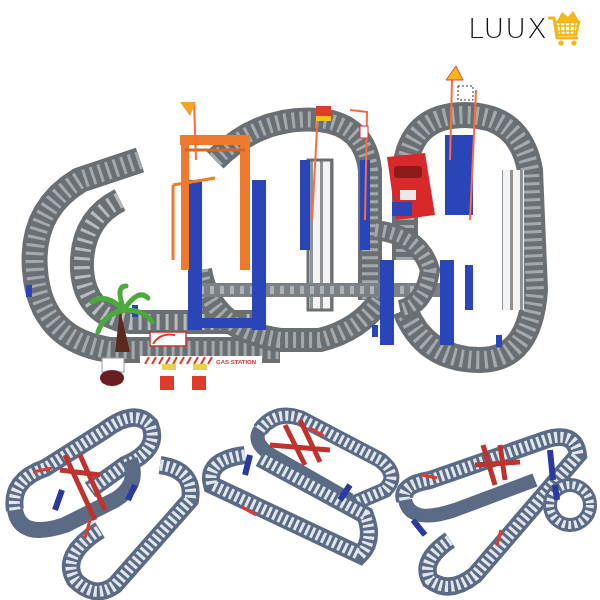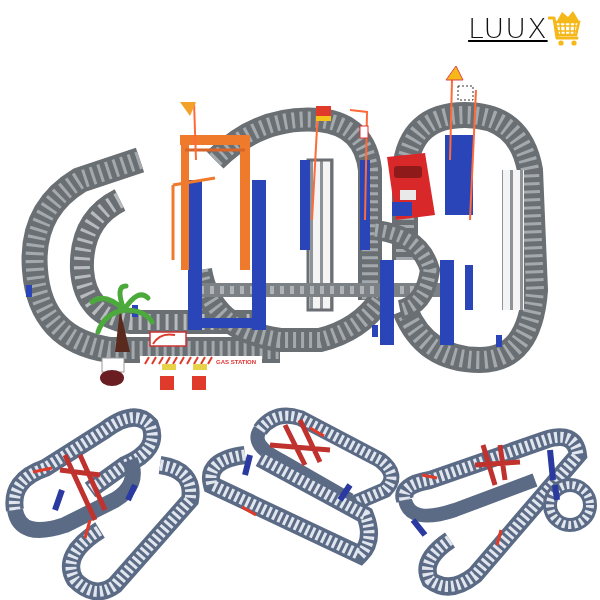--- a/index.html
+++ b/index.html
@@ -1,18 +1,18 @@
 <!DOCTYPE html>
 <html><head>
 <meta charset="utf-8">
 <style>
   html, body { margin: 0; padding: 0; background: #ffffff; }
   body { width: 600px; height: 600px; position: relative; overflow: hidden;
          font-family: "Liberation Sans", sans-serif; }
-  .logo { position: absolute; left: 470px; top: 4px; height: 48px; display: flex; align-items: center; text-decoration: underline; }
+  .logo { position: absolute; left: 470px; top: 4px; height: 48px; display: flex; align-items: center; }
   .logo-text { font-family: "DejaVu Sans", sans-serif; font-size: 27px; font-weight: 300;
                letter-spacing: 1px; color: #111; transform: scaleX(1.05); }
   .logo-cart { width: 34px; height: 40px; margin-left: 2px; }
   .main-photo { position: absolute; left: 20px; top: 60px; width: 580px; height: 330px; }
   .variant { position: absolute; top: 390px; width: 200px; height: 210px; }
   .v1 { left: 0; } .v2 { left: 200px; } .v3 { left: 395px; width: 205px; }
   svg text { font-family: "Liberation Sans", sans-serif; }
 </style>
 </head>
 <body>

